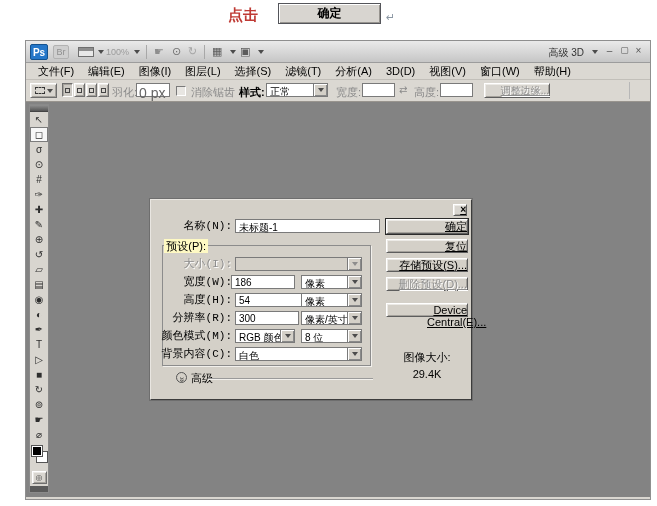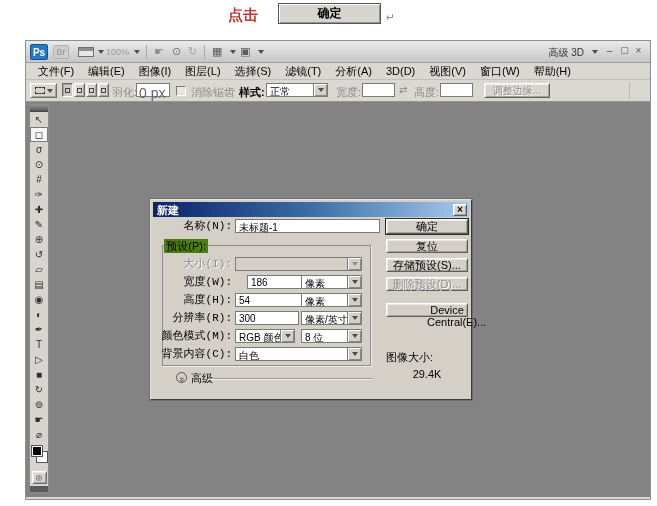--- a/index.html
+++ b/index.html
@@ -52,21 +52,21 @@
   .gray-label { color:#8a8a8a; }
   .txt-input { background:#fff; border:1px solid #7a7a7a; font-size:14px; padding:1px 2px; }
   .feather-label { left:86px; } .feather-input { left:110px; top:3px; width:34px; height:14px; color:#666; }
   .checkbox { left:150px; top:6px; width:10px; height:10px; background:#e8e6e2; border:1px solid; border-color:#7a7a7a #fff #fff #7a7a7a; }
   .aa-label { left:165px; }
   .style-label { left:213px; font-weight:bold; }
   .style-dd { left:240px; top:3px; width:62px; height:14px; }
   .width-label { left:310px; } .width-input { left:336px; top:3px; width:33px; height:14px; }
   .swap-icon { left:373px; top:4px; color:#8a8a8a; font-size:10px; }
   .height-label { left:388px; } .height-input { left:414px; top:3px; width:33px; height:14px; }
-  .btn { background:#d8d5cf; border:1px solid; border-color:#fff #5d5d5d #5d5d5d #fff; box-shadow:inset 1px 1px 0 #eceae6, inset -1px -1px 0 #a5a29c; text-align:center; font-size:11px; }
+  .btn { background:#d8d5cf; border:1px solid; border-color:#fff #5d5d5d #5d5d5d #fff; box-shadow:inset 1px 1px 0 #eceae6, inset -1px -1px 0 #a5a29c; text-align:right; font-size:11px;text-decoration:underline; }
   .btn.disabled { color:#8d8d8d; text-shadow:1px 1px 0 #fff; }
   .refine-btn { left:458px; top:3px; width:66px; height:15px; line-height:13px; font-size:10px; }
   .opt-sep { left:603px; top:2px; width:1px; height:17px; background:#b7b7b7; }
 
   .work-area { left:0; top:61px; right:0; bottom:2px; background:#838383; }
 
   
   .toolbox { left:3px; top:2px; width:20px; bottom:4px; background:#d8d5cf; border:1px solid #8a8a8a; }
   .tb-header { height:7px; background:linear-gradient(#909090,#565656); border-bottom:1px solid #444; }
   .tool { width:100%; height:15px; display:flex; align-items:center; justify-content:center; }
@@ -85,28 +85,28 @@
   .dlg-close { top:4px; right:4px; width:14px; height:12px; line-height:10px; font-weight:bold; font-size:10px; }
   .dlg-label { text-align:right; line-height:14px; white-space:nowrap; }
   .col-label { left:0; width:81px;font-family:Liberation Mono, monospace; }
   .dlg-input { background:#fff; border:1px solid #7a7a7a; height:14px; font-size:10px; padding:1px 3px; }
   .dd { background:#fff; border:1px solid #7a7a7a; height:14px; font-size:10px; padding:1px 16px 0 3px; white-space:nowrap; overflow:hidden; }
   .dd .dd-btn { position:absolute; right:0; top:0; bottom:0; width:14px; background:#d4d0c8; border-left:1px solid #7a7a7a; box-shadow:inset 1px 1px 0 #fff, inset -1px -1px 0 #8a8a8a; display:flex; align-items:center; justify-content:center; }
   .dd.disabled { background:#d4d0c8; }
   .dlg-btn { left:235px; width:82px; height:14px; line-height:12px; background:#d4d0c8; }
   .dlg-btn.default { height:15px; outline:1px solid #2b2b2b; }
   .group-frame { left:11px; top:45px; width:209px; height:121px; border:1px solid #8c8c8c; box-shadow:1px 1px 0 #f2f0ec; }
-  .mask-bg { background:#4d7c0f; padding:0 2px; }
+  .mask-bg { background:#fef9c3; padding:0 2px; }
   .r-name{top:19px;} .r-preset{top:39px;} .r-size{top:57px;} .r-width{top:75px;}
   .r-height{top:93px;} .r-res{top:111px;} .r-cmode{top:129px;} .r-bg{top:147px;}
   .adv-circle { left:25px; top:172px; width:11px; height:11px; border:1px solid #555; border-radius:50%; background:#d4d0c8; text-align:center; }
   .adv-chev { display:inline-block; transform:rotate(90deg); font-size:9px; line-height:9px; color:#333; position:relative; top:-1px; }
   .adv-label { left:40px; top:171px; }
   .adv-line { left:57px; top:178px; width:165px; height:1px; background:#9a9a9a; box-shadow:0 1px 0 #f2f0ec; }
-  .imgsize-label { left:235px; top:150px; width:82px; }
+  .imgsize-label { left:235px; top:150px; width:82px; text-align:center; }
   .imgsize-value { left:235px; top:168px; width:82px; text-align:center; }
   .disabled-text { color:#8d8d8d; text-shadow:1px 1px 0 #fff; }
 </style>
 </head>
 <body>
 
 <span class="abs anno-label">点击</span>
 <span class="abs anno-btn">确定</span>
 <span class="abs anno-mark">↵</span>
 
@@ -291,40 +291,39 @@
         <span class="swatch swatch-fg"></span>
         <span class="swatch swatch-bg"></span>
       </div>
       <div class="bev quickmask">◎</div>
       <div class="tb-footer"></div>
     </div>
   </div>
 </div>
 
 <div id="dialog" class="abs">
-  <div class="abs dlg-titlebar">新建</div>
   <span class="abs btn dlg-close">×</span>
 
   <div class="abs group-frame"></div>
 
   <span class="abs dlg-label col-label r-name">名称(N):</span>
   <span class="abs dlg-input r-name" style="left:84px;width:145px;">未标题-1</span>
   <span class="abs btn dlg-btn default r-name">确定</span>
 
   <span class="abs dlg-label mask-bg r-preset" style="left:13px;width:44px;">预设(P):</span>
   <span class="abs btn dlg-btn r-preset">复位</span>
 
   <span class="abs dlg-label col-label disabled-text r-size">大小(I):</span>
   <span class="abs dd disabled r-size" style="left:84px;width:127px;"><span></span><span class="dd-btn">
         <span class="dd-caret" style="border-top-color:#8d8d8d;"></span>
       </span></span>
   <span class="abs btn dlg-btn r-size" style="top:58px;">存储预设(S)...</span>
 
   <span class="abs dlg-label col-label r-width">宽度(W):</span>
-  <span class="abs dlg-input r-width" style="left:96px;width:64px;">186</span>
+  <span class="abs dlg-input r-width" style="left:80px;width:64px;">186</span>
   <span class="abs dd r-width" style="left:150px;width:61px;"><span>像素</span><span class="dd-btn">
         <span class="dd-caret"></span>
       </span></span>
   <span class="abs btn dlg-btn disabled r-width" style="top:77px;">删除预设(D)...</span>
 
   <span class="abs dlg-label col-label r-height">高度(H):</span>
   <span class="abs dlg-input r-height" style="left:84px;width:82px;">54</span>
   <span class="abs dd r-height" style="left:150px;width:61px;"><span>像素</span><span class="dd-btn">
         <span class="dd-caret"></span>
       </span></span>

